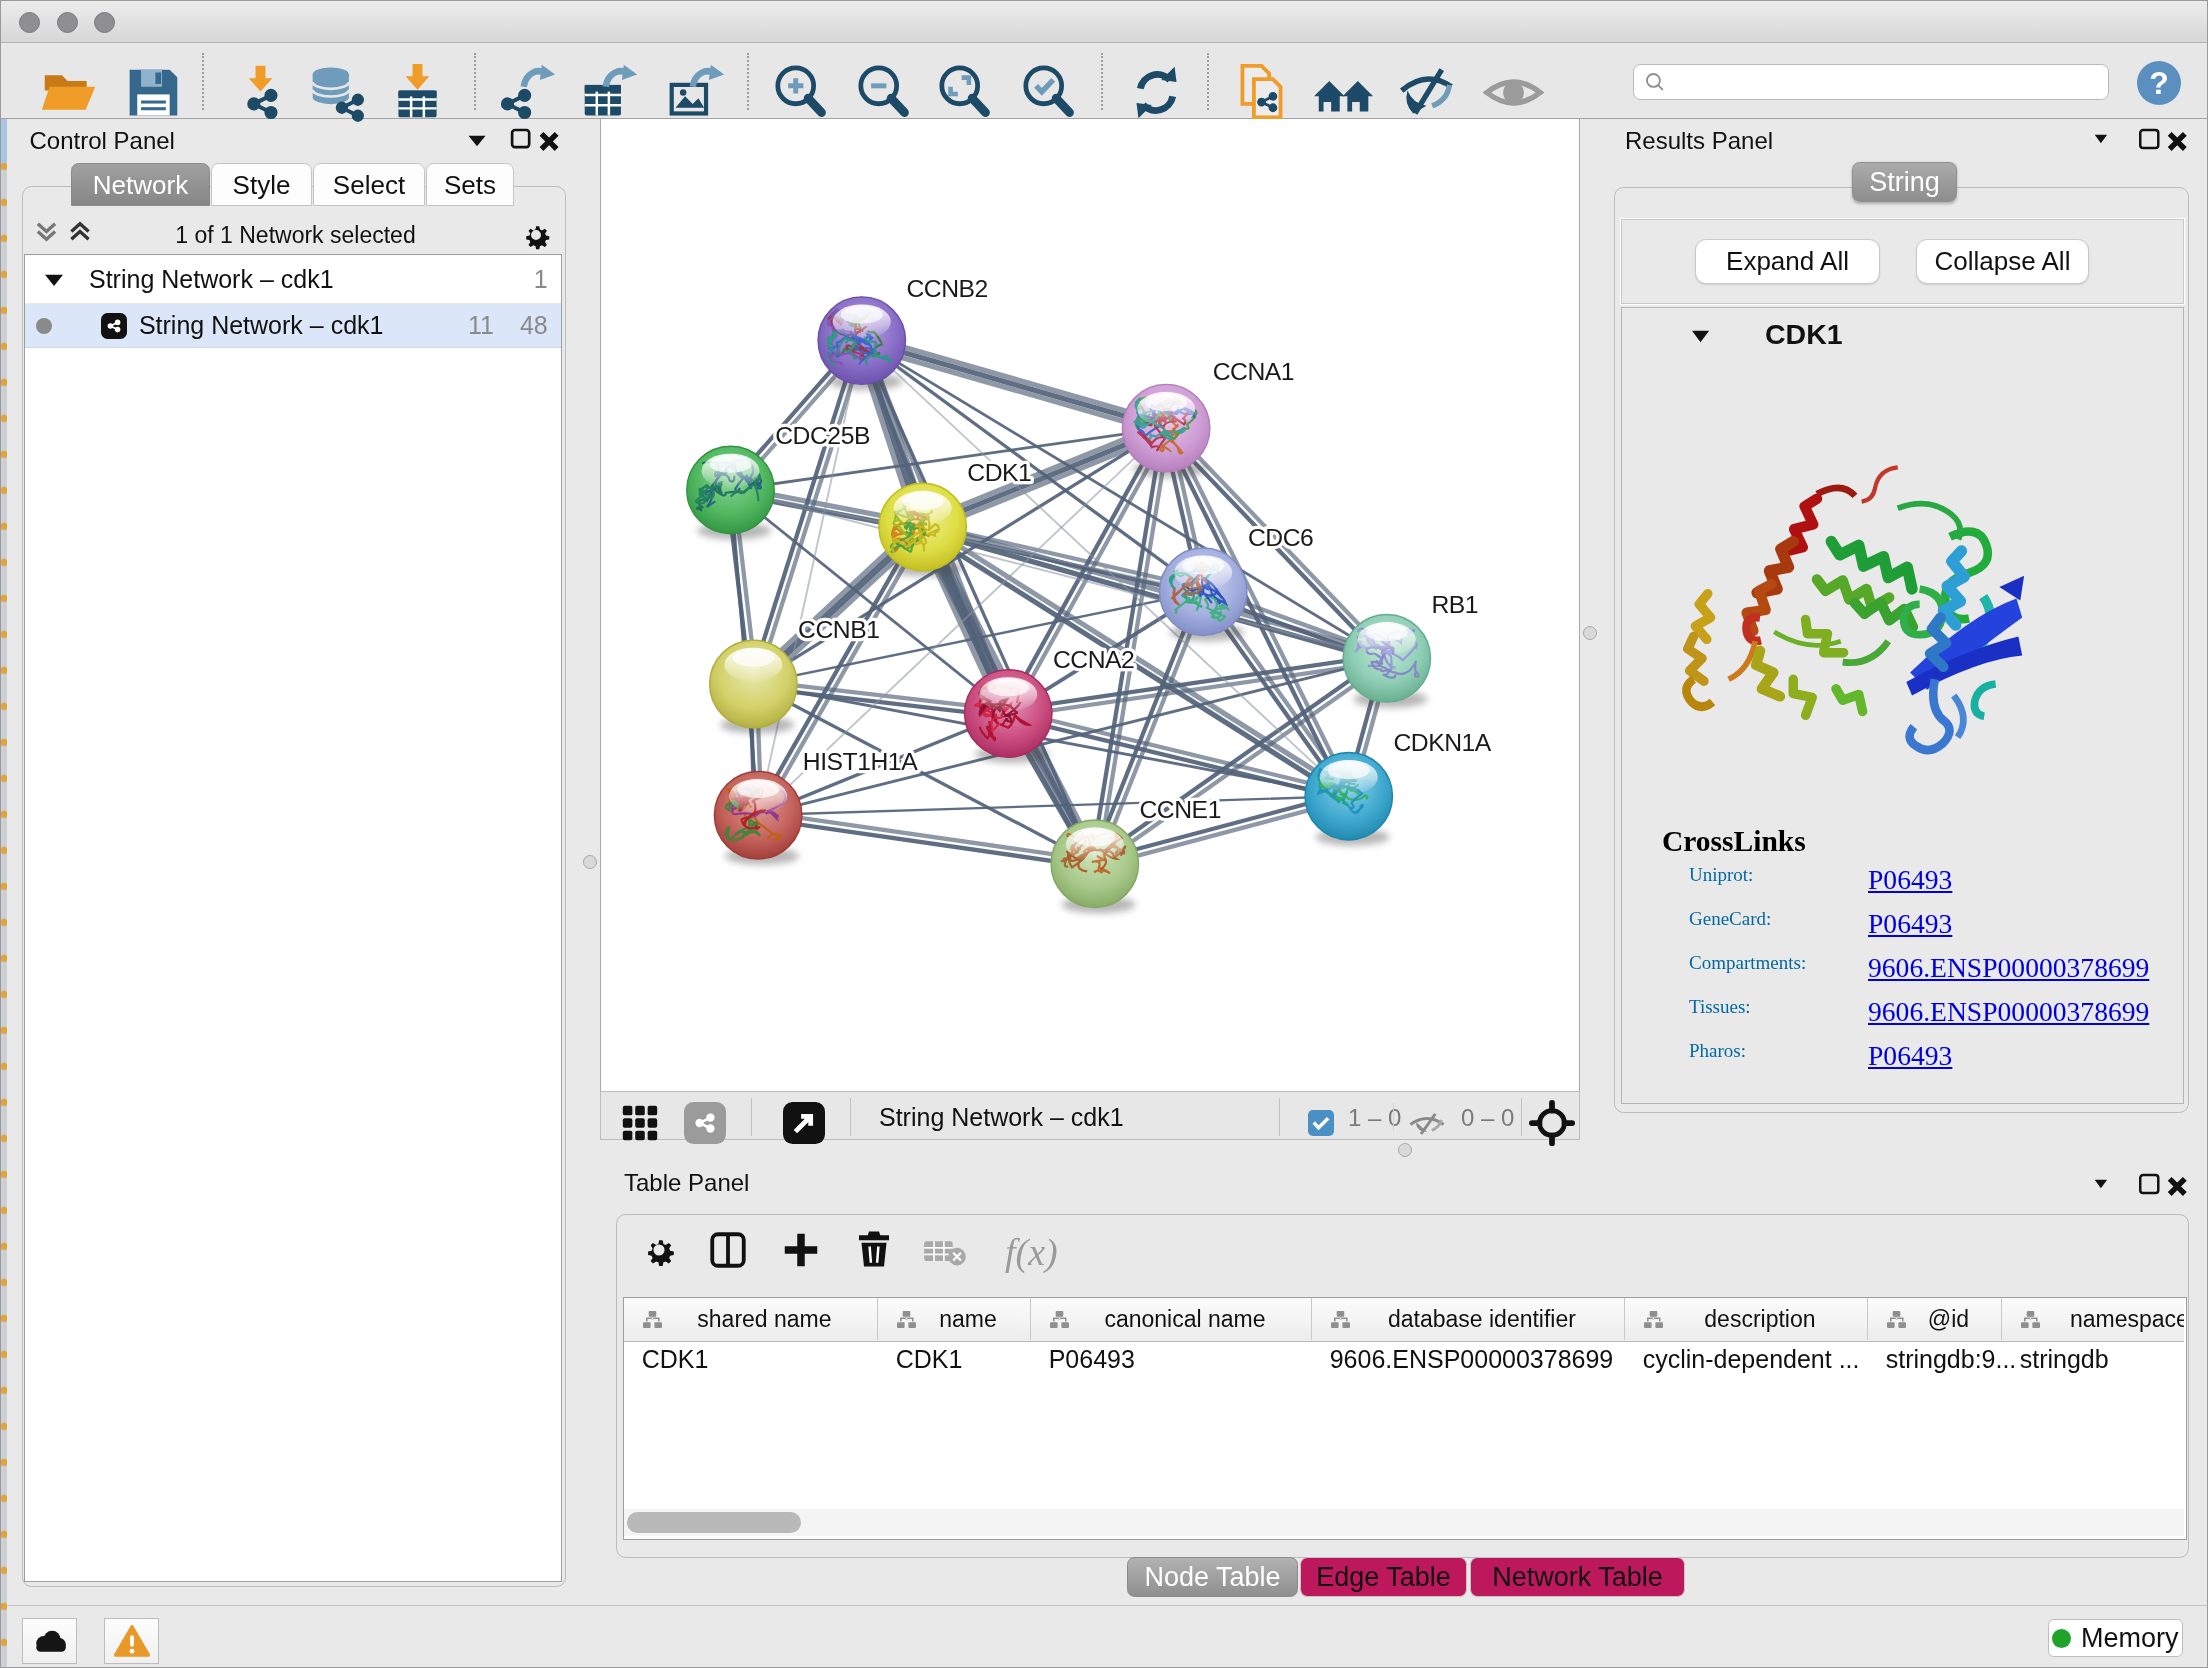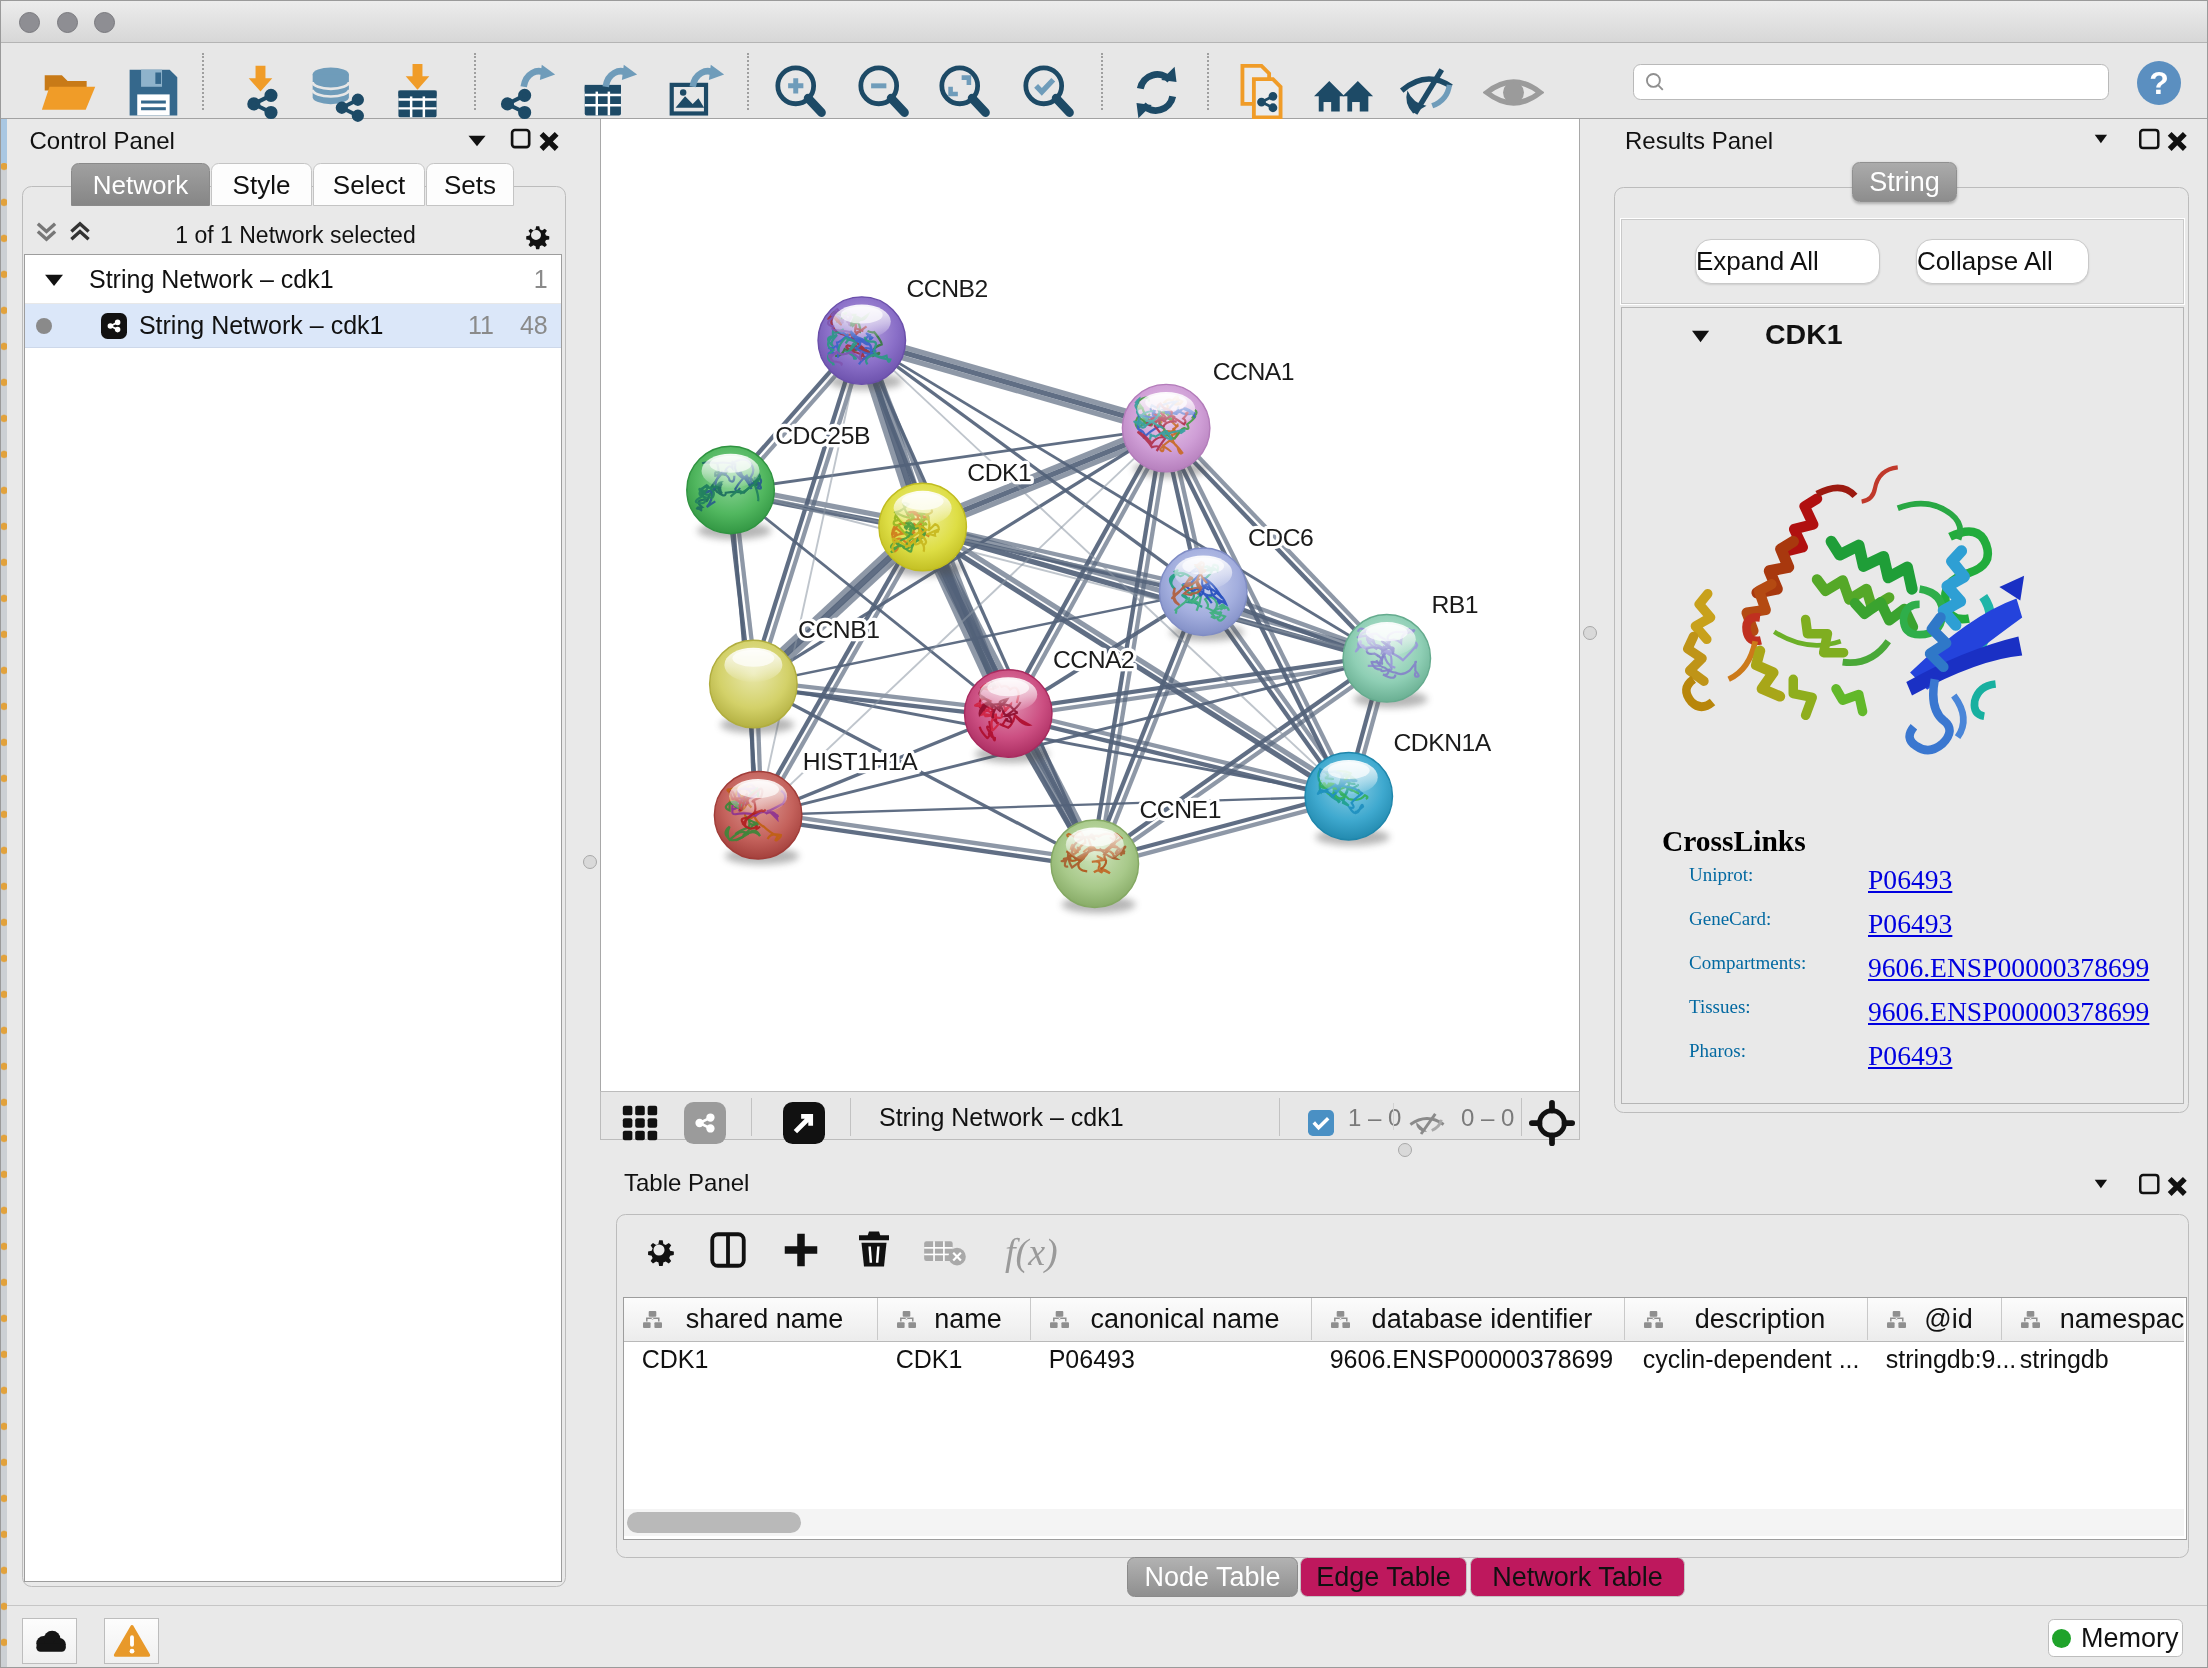--- a/index.html
+++ b/index.html
@@ -29,38 +29,38 @@
 .nsep{position:absolute;top:5.7px;height:38px;border-left:1.9px solid #c2c2c2}
 .nsep2{position:absolute;top:11.4px;height:27px;border-left:1.9px solid #d2d2d2}
 .nettitle{position:absolute;left:278px;top:10.5px;font-size:25px;color:#111}
 .netnum{position:absolute;top:12.4px;font-size:24px;color:#7a7a7a}
 .split-dot{position:absolute;width:14.3px;height:14.3px;border-radius:50%;background:#d9d9d9;border:1px solid #a8a8a8}
 
 .rp-title{position:absolute;left:1624px;top:126px;font-size:24px;color:#111}
 .rp-outer{position:absolute;left:1613px;top:186px;width:575px;height:926px;border:1.9px solid #bcbcbc;border-radius:9.5px;background:#e9e9e9}
 .stringtab{position:absolute;left:1851px;top:161px;width:105px;height:40px;background:linear-gradient(#ababab,#8d8d8d);border:1px solid #909090;border-radius:7.6px;color:#fff;font-size:27px;text-align:center;line-height:38px;box-shadow:0 1.9px 2.9px rgba(0,0,0,.25)}
 .rp-box1{position:absolute;left:1620px;top:218px;width:563px;height:85px;border:1.9px solid #c9c9c9;outline:1px solid #fff;background:#e9e9e9}
-.btn{position:absolute;height:45px;background:#fff;border:1px solid #c9c9c9;border-radius:16px;font-size:26px;color:#111;line-height:43px;box-shadow:0 1px 1.9px rgba(0,0,0,.12)}
+.btn{position:absolute;height:45px;background:#fff;border:1px solid #c9c9c9;border-radius:11px;font-size:26px;color:#111;text-align:center;line-height:43px;box-shadow:0 1px 1.9px rgba(0,0,0,.12)}
 .rp-box2{position:absolute;left:1620px;top:306px;width:563px;height:797px;border:1.9px solid #b5b5b5;background:#e9e9e9}
 .cdk1title{position:absolute;left:143px;top:9.5px;font-size:28.5px;font-weight:bold;color:#111}
 .rp-box2 .rp-inner{position:absolute;left:6.7px;top:58px;width:550px;height:730px;border:1.9px solid #a8a8a8;background:#e9e9e9}
 .kinase{position:absolute;left:28.5px;top:5.7px;font-size:27px;color:#111}
 .crosslinks{position:absolute;left:1626px;top:824px;width:552px;font-family:"Liberation Serif",serif}
 .clhead{font-size:29.5px;font-weight:bold;color:#000;margin-left:35px}
 .clrow{position:relative;height:44px}
 .crosslinks .clrow:first-of-type{margin-top:13.3px}
 .cllab{position:absolute;left:62px;top:5.7px;font-size:19px;color:#0369a1}
 .cllink{position:absolute;top:5.7px;font-size:27.6px;color:#0000e0;text-decoration:underline}
 
 .tp-title{position:absolute;left:623px;top:1168px;font-size:24px;color:#111}
 .tp-outer{position:absolute;left:615px;top:1213px;width:1573px;height:344px;border:1.9px solid #bcbcbc;border-radius:9.5px;background:#e9e9e9}
 .fx{position:absolute;left:388px;top:15px;font-family:"Liberation Serif",serif;font-style:italic;font-size:38px;color:#9a9a9a}
 .ttable{position:absolute;left:5.7px;top:82px;width:1564px;height:243px;background:#fff;border:1.9px solid #9d9d9d}
 .thead{position:absolute;left:0;top:0;width:1560px;height:44px;overflow:hidden;background:linear-gradient(#fcfcfc,#ececec);border-bottom:1.9px solid #b9b9b9}
-.th{position:absolute;top:0;height:42px;font-size:27px;color:#111;display:flex;align-items:center;justify-content:center;border-right:1.9px solid #c9c9c9}
+.th{position:absolute;top:0;height:42px;font-size:23px;color:#111;display:flex;align-items:center;justify-content:center;border-right:1.9px solid #c9c9c9}
 .th span{margin-left:28.5px}
 .trow{position:absolute;left:0;top:44px;width:1560px;height:42px;font-size:25px;color:#111}
 .td{position:absolute;top:2.9px;white-space:nowrap}
 .hscroll{position:absolute;left:0;top:211px;width:1560px;height:27px;background:#f4f4f4}
 .hthumb{position:absolute;left:3.8px;top:2.9px;width:174px;height:21px;border-radius:10.5px;background:#b9b9b9}
 .btab{position:absolute;top:1556px;height:40px;background:#be185d;border:1px solid #c4c4c4;border-radius:7.6px;font-size:27px;text-align:center;line-height:39px;color:#111}
 .btab-sel{background:linear-gradient(#b2b2b2,#8f8f8f);color:#fff;border-color:#8a8a8a}
 
 .statusline{position:absolute;left:0;top:1604px;width:2208px;border-top:1.9px solid #c6c6c6}
 .sbtn{position:absolute;top:1617px;width:55px;height:46px;background:linear-gradient(#fdfdfd,#f0f0f0);border:1.9px solid #bdbdbd;display:flex;align-items:center;justify-content:center}

